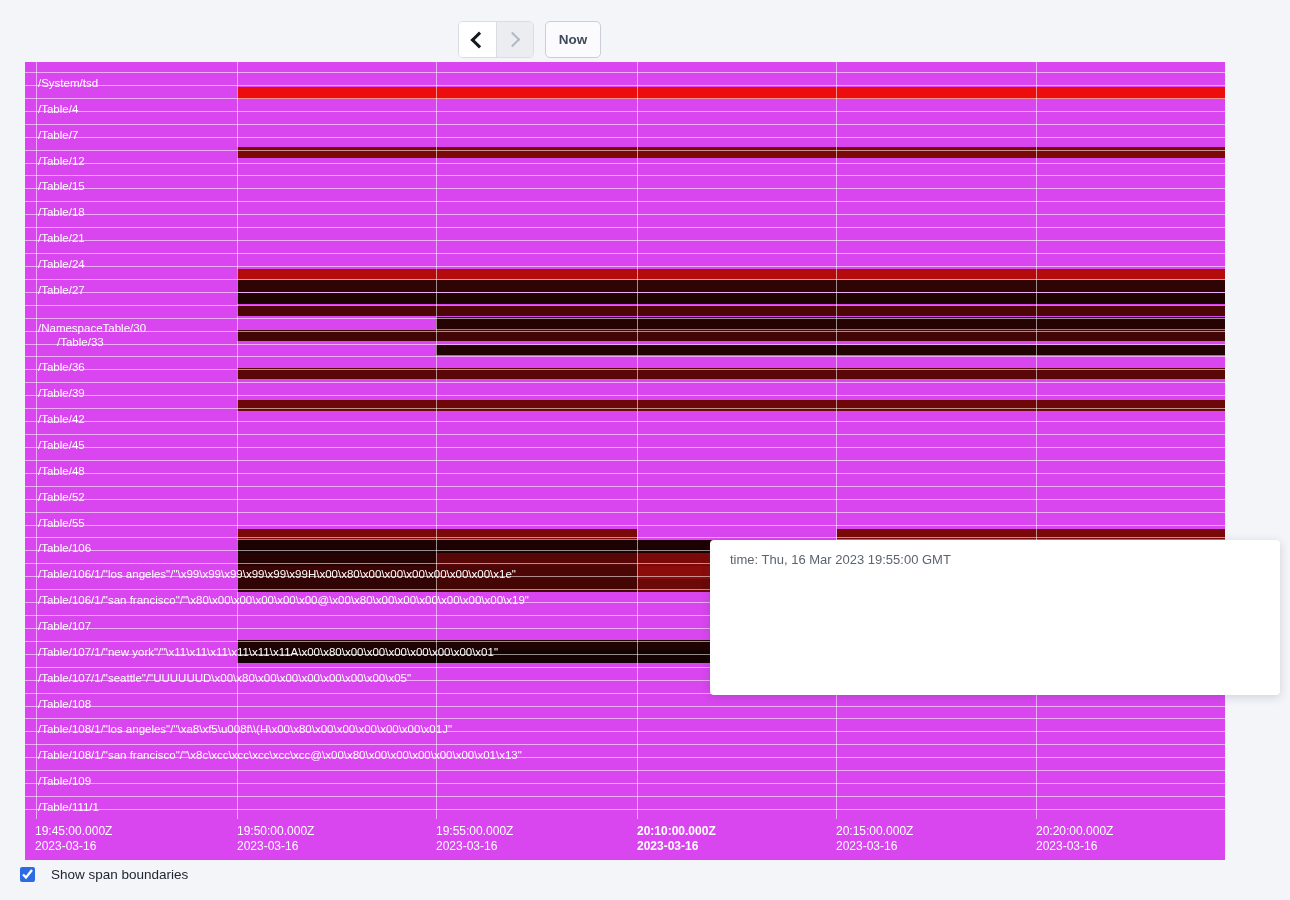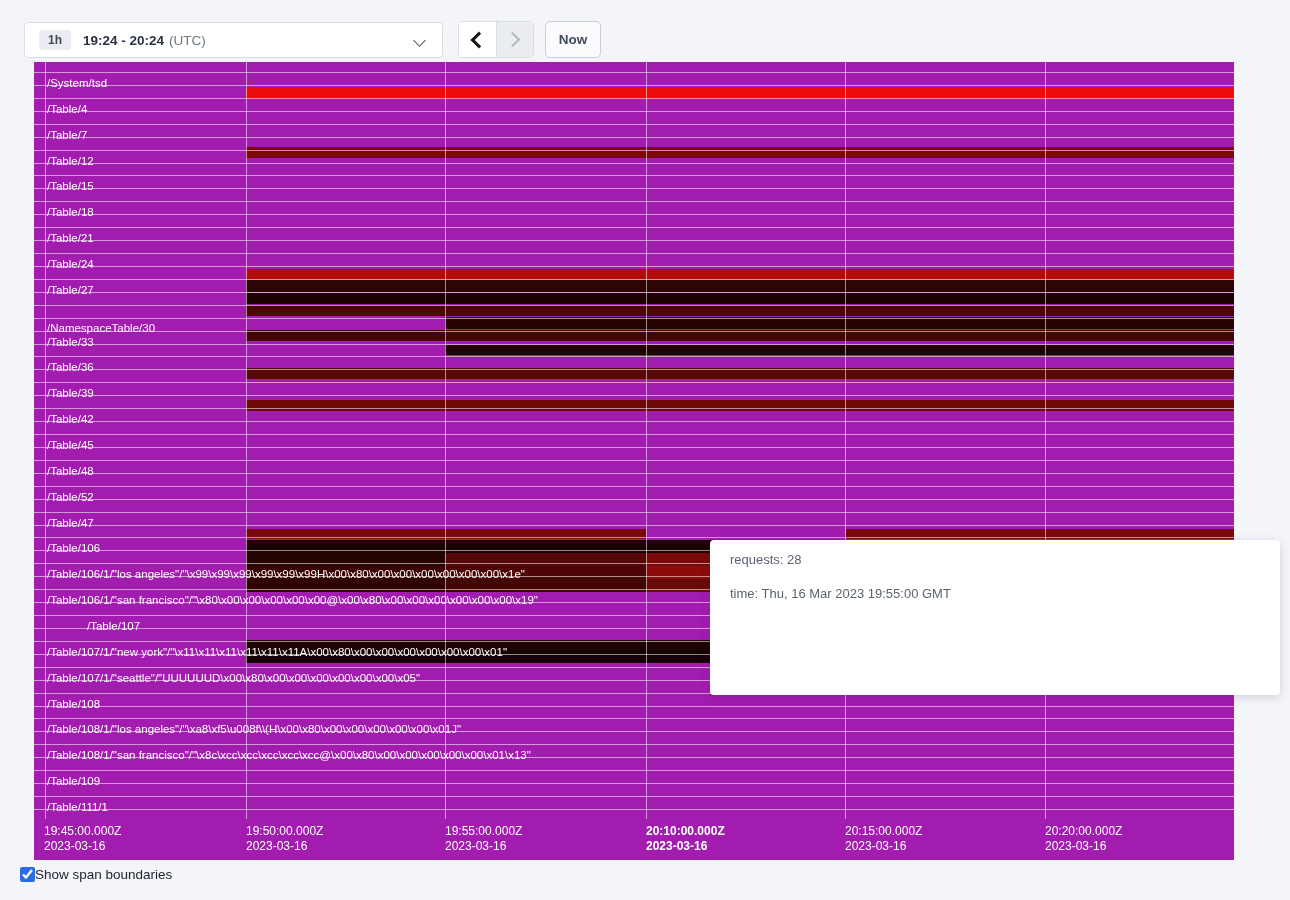--- a/index.html
+++ b/index.html
@@ -38,54 +38,48 @@
   .chev.left{border-left:3px solid #15181e;border-bottom:3px solid #15181e;transform:rotate(45deg);margin-left:4px;}
   .chev.right{border-right:2.5px solid #b3b9c4;border-top:2.5px solid #b3b9c4;transform:rotate(45deg);margin-right:4px;}
   .now-btn{
     position:absolute;left:545px;top:21px;width:56px;height:37px;
     background:#fbfbfd;border:1px solid #c9cedb;border-radius:5px;box-sizing:border-box;
     font-size:13.5px;font-weight:700;color:#3f4a5a;
     display:flex;align-items:center;justify-content:center;cursor:pointer;
   }
   
   .heatmap{
-    position:absolute;left:34px;top:62px;width:1200px;height:798px;
-    background:#a21caf;overflow:hidden;
+    position:absolute;left:25px;top:62px;width:1200px;height:798px;
+    background:#d946ef;overflow:hidden;
   }
   .stripe{position:absolute;}
   .hline{position:absolute;left:0;width:1200px;height:1px;background:rgba(255,255,255,.55);}
   .vline{position:absolute;top:0;width:1px;background:rgba(255,255,255,.55);}
   .rowlabel{
     position:absolute;left:13px;transform:translateY(-50%);
     color:#ffffff;font-size:11.5px;white-space:nowrap;letter-spacing:0;
   }
   .tick{position:absolute;color:#ffffff;font-size:12px;line-height:15px;white-space:nowrap;}
   
   .tooltip{
     position:absolute;left:710px;top:540px;width:570px;height:155px;
     background:#ffffff;border-radius:4px;box-sizing:border-box;
     box-shadow:0 2px 10px rgba(40,45,60,.18);
     padding:3px 20px 0 20px;z-index:5;
   }
   .tooltip p{margin:0;font-size:13px;line-height:34px;color:#5c6470;white-space:nowrap;}
   
   .footer-check{position:absolute;left:20px;top:867px;display:flex;align-items:center;}
   .footer-check input{width:15px;height:15px;margin:0;accent-color:#2b6be4;cursor:pointer;}
-  .footer-check label{margin-left:0;font-size:13.5px;color:#202731;}
+  .footer-check label{margin-left:16px;font-size:13.5px;color:#202731;}
 </style>
 </head>
 <body>
 
 <div class="toolbar">
-  <div class="range-select">
-    <span class="range-badge">1h</span>
-    <span class="range-text">19:24 - 20:24</span>
-    <span class="range-tz">(UTC)</span>
-    <span class="chevron-down"></span>
-  </div>
   <div class="btn-group">
     <div class="nav-btn prev">
       <span class="chev left"></span>
     </div>
     <div class="nav-btn next">
       <span class="chev right"></span>
     </div>
   </div>
   <div class="now-btn">Now</div>
 </div>
@@ -183,32 +177,32 @@
     <div class="rowlabel" style="top: 21px; left: 13px;">/System/tsd</div>
     <div class="rowlabel" style="top: 46.857px; left: 13px; text-align: right;">/Table/4</div>
     <div class="rowlabel" style="top: 72.714px; left: 13px;">/Table/7</div>
     <div class="rowlabel" style="top: 98.571px; left: 13px; text-align: right;">/Table/12</div>
     <div class="rowlabel" style="top: 124.428px; left: 13px;">/Table/15</div>
     <div class="rowlabel" style="top: 150.285px; left: 13px;">/Table/18</div>
     <div class="rowlabel" style="top: 176.142px; left: 13px;">/Table/21</div>
     <div class="rowlabel" style="top: 201.999px; left: 13px;">/Table/24</div>
     <div class="rowlabel" style="top: 227.856px; left: 13px;">/Table/27</div>
     <div class="rowlabel" style="top: 253.713px; left: 13px; margin-top: 12px;">/NamespaceTable/30</div>
-    <div class="rowlabel" style="top: 279.57px; left: 13px;">/Table/33</div>
+    <div class="rowlabel" style="top: 279.57px; left: 13px; padding-left: 19px;">/Table/33</div>
     <div class="rowlabel" style="top: 305.427px; left: 13px;">/Table/36</div>
     <div class="rowlabel" style="top: 331.284px; left: 13px;">/Table/39</div>
     <div class="rowlabel" style="top: 357.141px; left: 13px;">/Table/42</div>
     <div class="rowlabel" style="top: 382.998px; left: 13px;">/Table/45</div>
     <div class="rowlabel" style="top: 408.855px; left: 13px;">/Table/48</div>
     <div class="rowlabel" style="top: 434.712px; left: 13px;">/Table/52</div>
-    <div class="rowlabel" style="top: 460.569px; left: 13px;">/Table/47</div>
+    <div class="rowlabel" style="top: 460.569px; left: 13px;">/Table/55</div>
     <div class="rowlabel" style="top: 486.426px; left: 13px;">/Table/106</div>
     <div class="rowlabel" style="top: 512.283px; left: 13px;">/Table/106/1/"los angeles"/"\x99\x99\x99\x99\x99\x99H\x00\x80\x00\x00\x00\x00\x00\x00\x1e"</div>
     <div class="rowlabel" style="top: 538.14px; left: 13px;">/Table/106/1/"san francisco"/"\x80\x00\x00\x00\x00\x00@\x00\x80\x00\x00\x00\x00\x00\x00\x19"</div>
-    <div class="rowlabel" style="top: 563.997px; left: 13px; padding-left: 40px;">/Table/107</div>
+    <div class="rowlabel" style="top: 563.997px; left: 13px;">/Table/107</div>
     <div class="rowlabel" style="top: 589.854px; left: 13px;">/Table/107/1/"new york"/"\x11\x11\x11\x11\x11\x11A\x00\x80\x00\x00\x00\x00\x00\x00\x01"</div>
     <div class="rowlabel" style="top: 615.711px; left: 13px;">/Table/107/1/"seattle"/"UUUUUUD\x00\x80\x00\x00\x00\x00\x00\x00\x05"</div>
     <div class="rowlabel" style="top: 641.568px; left: 13px;">/Table/108</div>
     <div class="rowlabel" style="top: 667.425px; left: 13px;">/Table/108/1/"los angeles"/"\xa8\xf5\u008f\\(H\x00\x80\x00\x00\x00\x00\x00\x01J"</div>
     <div class="rowlabel" style="top: 693.282px; left: 13px;">/Table/108/1/"san francisco"/"\x8c\xcc\xcc\xcc\xcc\xcc@\x00\x80\x00\x00\x00\x00\x00\x01\x13"</div>
     <div class="rowlabel" style="top: 719.139px; left: 13px;">/Table/109</div>
     <div class="rowlabel" style="top: 744.996px; left: 13px;">/Table/111/1</div>
     <div class="tick" style="left: 10px; top: 762px;">
       <div>19:45:00.000Z</div>
       <div>2023-03-16</div>
@@ -229,20 +223,19 @@
       <div>20:15:00.000Z</div>
       <div>2023-03-16</div>
     </div>
     <div class="tick" style="left: 1011px; top: 762px;">
       <div>20:20:00.000Z</div>
       <div>2023-03-16</div>
     </div>
   </div>
 
 <div class="tooltip">
-  <p>requests: 28</p>
   <p>time: Thu, 16 Mar 2023 19:55:00 GMT</p>
 </div>
 
 <div class="footer-check">
   <input type="checkbox" id="spanbound" checked="" style="">
   <label for="spanbound">Show span boundaries</label>
 </div>
 
 </body></html>

